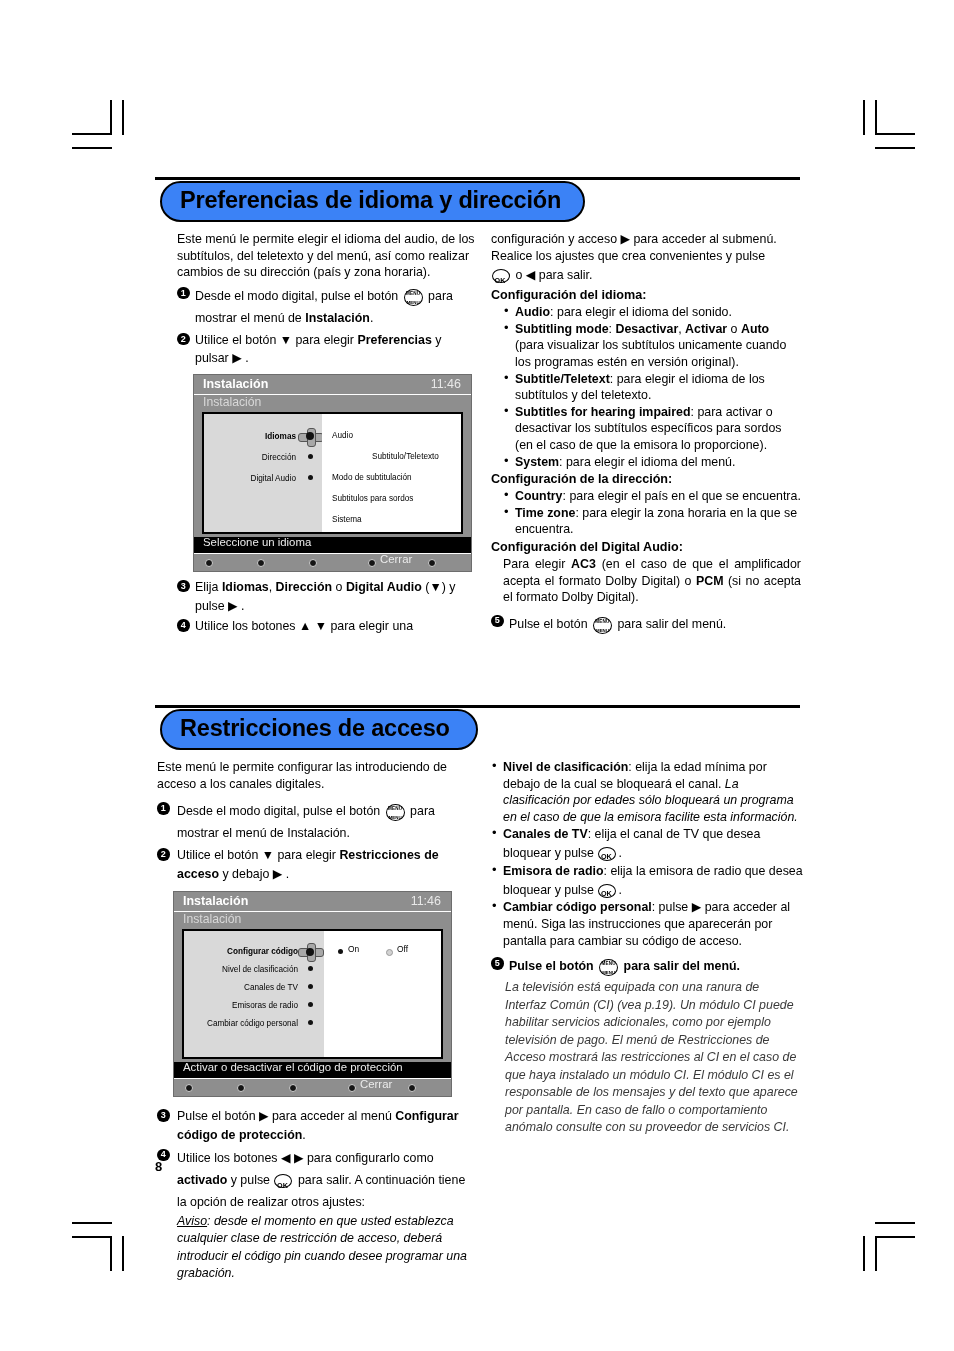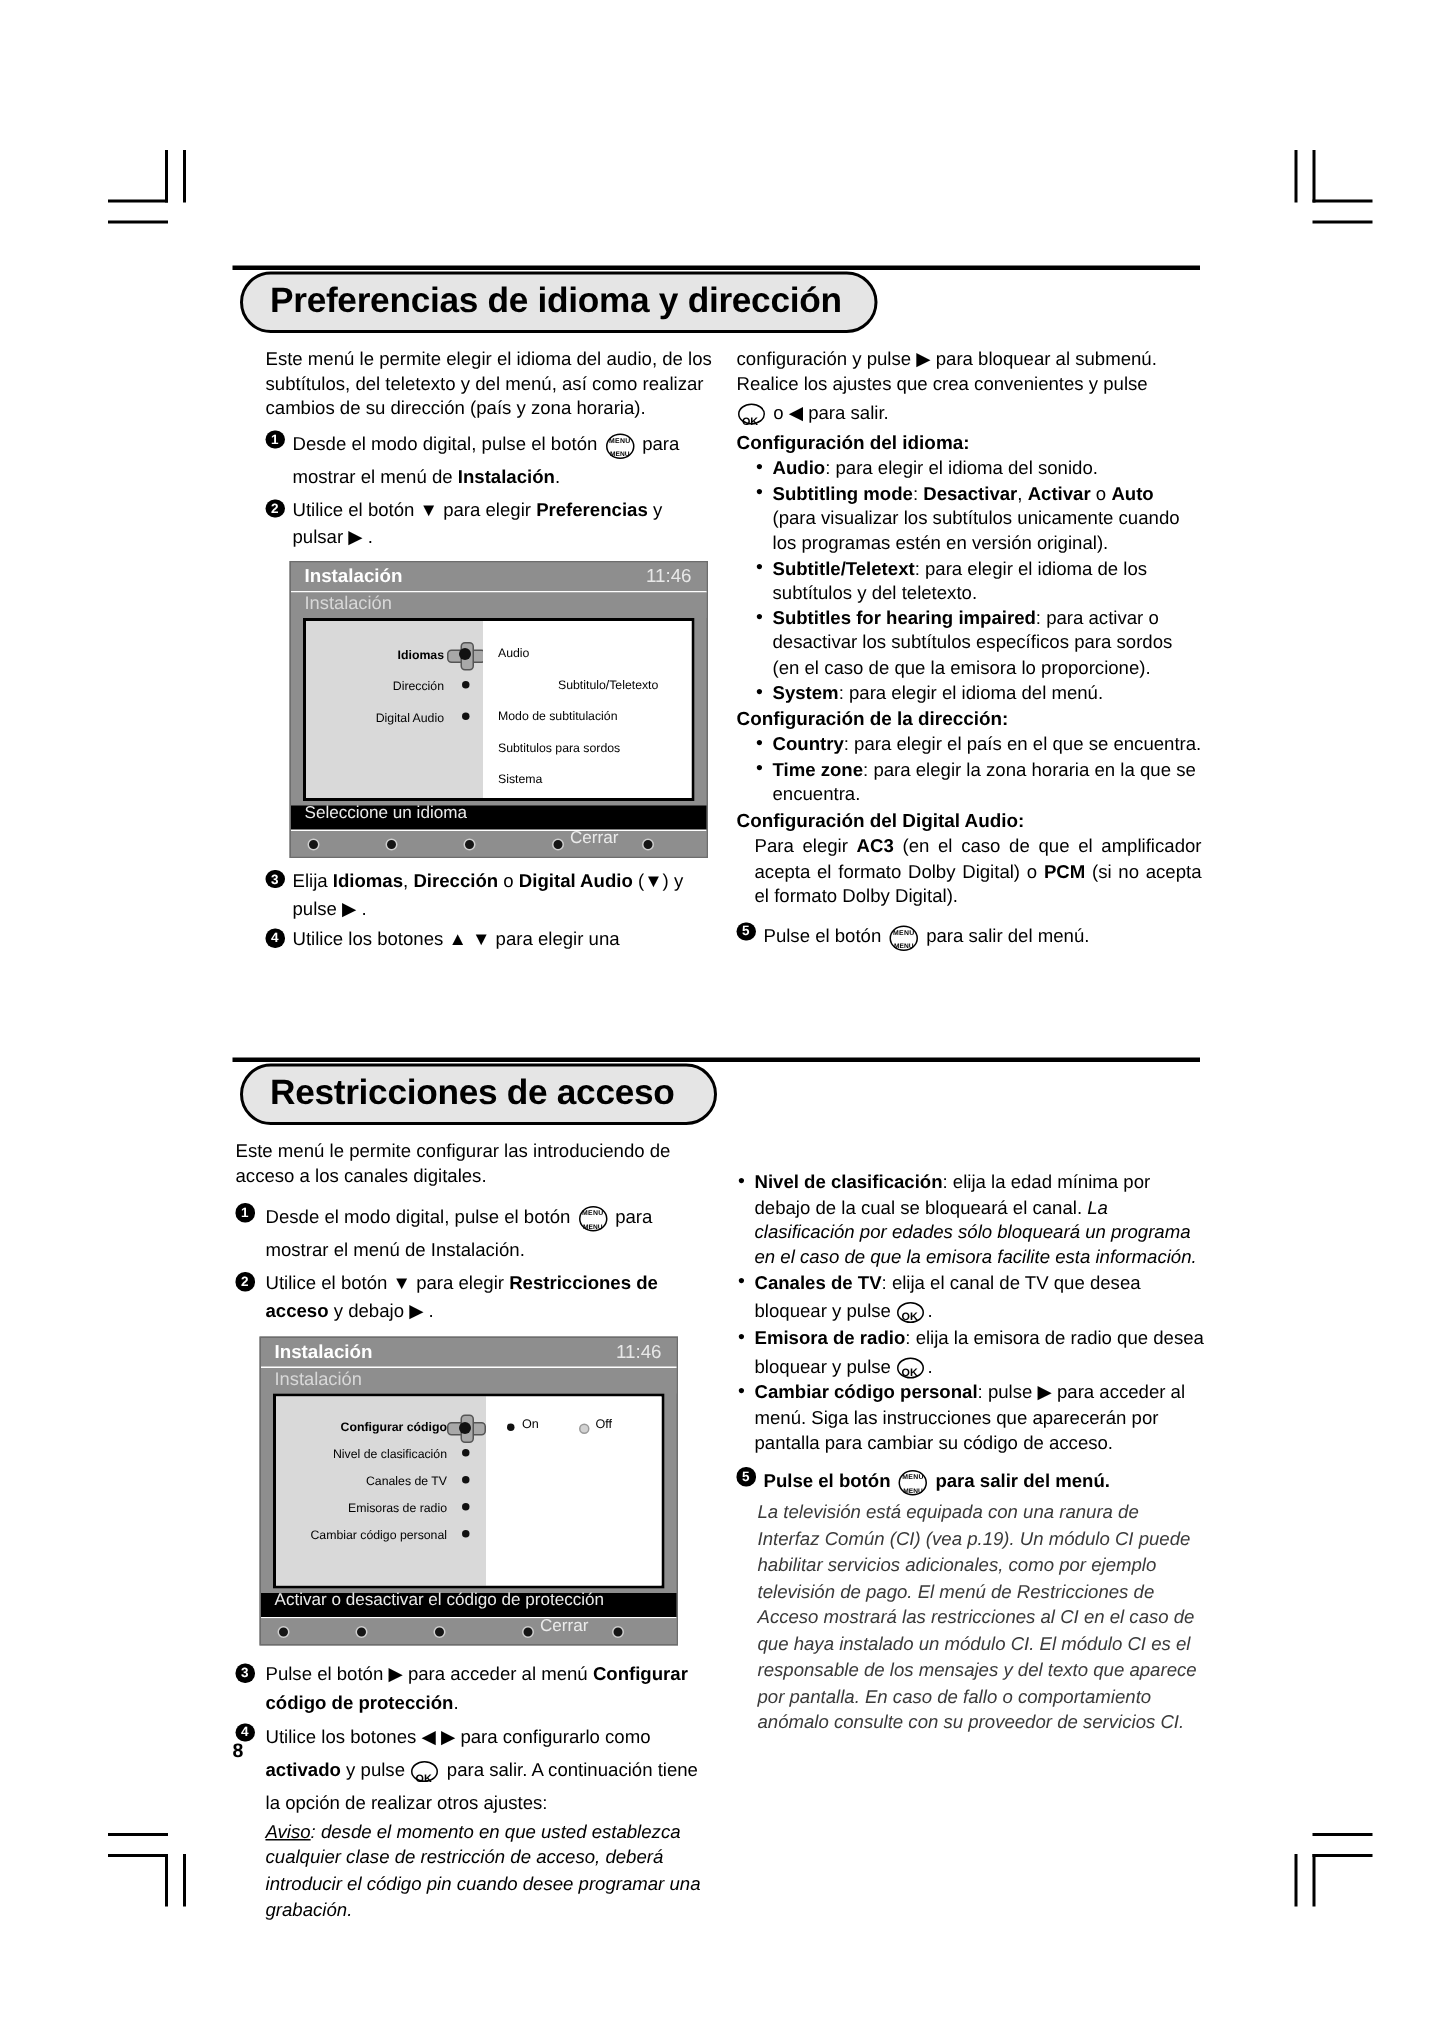--- a/index.html
+++ b/index.html
@@ -26,21 +26,21 @@
 
   
   .sec-head { position:relative; margin:0 0 14px 0; height:42px; }
   .sec-rule {
     position:absolute; left:0; right:0; top:2px; height:3px; background:#000;
   }
   .pill {
     position:absolute; left:5px; top:6px;
     border:2.2px solid #000;
     border-radius:22px;
-    background:#e5e5e5;
+    background:#3b82f6;
     padding:4px 22px 6px 18px;
     font-size:23.5px;
     font-weight:bold;
     letter-spacing:-0.2px;
     white-space:nowrap;
     line-height:1.15;
   }
   .pill.wide { padding-right:26px; }
 
   
@@ -294,21 +294,21 @@
           <span>(▼) y pulse ▶ .</span>
         </div>
 
         <div class="step">
           <span class="num">4</span>
           <span>Utilice los botones ▲ ▼ para elegir una</span>
         </div>
       </div>
 
       <div class="col-r">
-        <div class="para">configuración y pulse ▶ para bloquear al submenú. Realice los ajustes que crea convenientes y pulse</div>
+        <div class="para">configuración y acceso ▶ para acceder al submenú. Realice los ajustes que crea convenientes y pulse</div>
         <div class="para" style="line-height:19px;">
           <span class="okbtn"><span class="ring"></span><span class="t">OK</span></span>
           <span>o ◀ para salir.</span>
         </div>
 
         <div class="sub-head">Configuración del idioma:</div>
         <div class="ind">
           <div class="bul">
             <b>Audio</b><span>: para elegir el idioma del sonido.</span>
           </div>
@@ -441,21 +441,21 @@
           <span>y pulse</span>
           <span class="okbtn"><span class="ring"></span><span class="t">OK</span></span>
           <span>para salir. A continuación tiene la opción de realizar otros ajustes:</span>
         </div>
 
         <div class="para i" style="padding-left:20px;line-height:17.5px;">
           <span class="u">Aviso</span><span>: desde el momento en que usted establezca cualquier clase de restricción de acceso, deberá introducir el código pin cuando desee programar una grabación.</span>
         </div>
       </div>
 
-      <div class="col-r" style="left:336px;width:312px;margin-top:21px;">
+      <div class="col-r" style="left:336px;width:312px;">
         <div class="ind" style="padding-left:0px;">
           <div class="bul">
             <b>Nivel de clasificación</b><span>: elija la edad mínima por debajo de la cual se bloqueará el canal.</span>
             <span class="i">La clasificación por edades sólo bloqueará un programa en el caso de que la emisora facilite esta información.</span>
           </div>
           <div class="bul" style="line-height:18.5px;">
             <b>Canales de TV</b><span>: elija el canal de TV que desea bloquear y pulse</span>
             <span class="okbtn"><span class="ring"></span><span class="t">OK</span></span><span>.</span>
           </div>
           <div class="bul" style="line-height:18.5px;">

